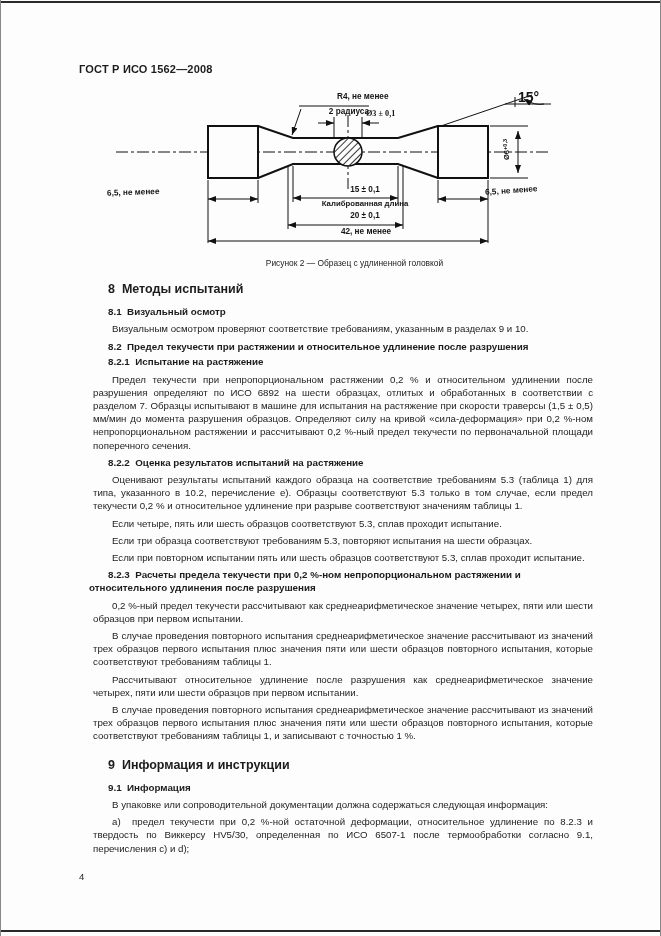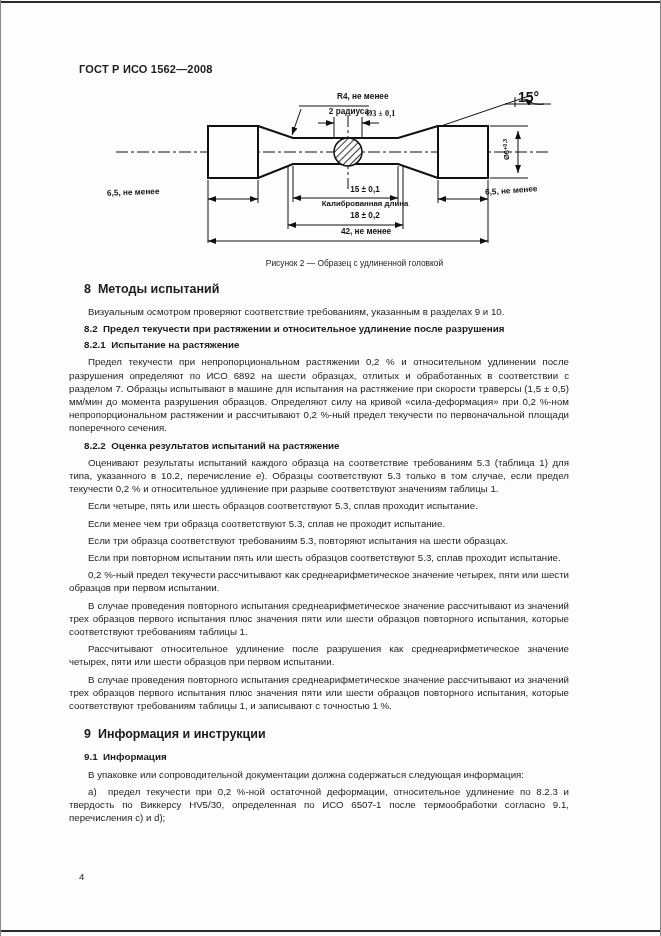--- a/index.html
+++ b/index.html
@@ -24,21 +24,21 @@
   .lbl.d6 sup{font-size:5.6px;vertical-align:2px;}
   .lbl.g65l{left:-4px;top:102px;width:94px;transform:rotate(-2deg);}
   .lbl.g65r{left:374px;top:100px;width:82px;transform:rotate(-4deg);}
   .lbl.l15{left:184px;top:100px;width:100px;}
   .lbl.kal{left:172px;top:114px;width:124px;font-size:7.8px;}
   .lbl.l18{left:184px;top:126px;width:100px;}
   .lbl.l42{left:180px;top:142px;width:110px;}
   .cap{position:absolute;left:0;right:0;top:258px;text-align:center;font-size:8.4px;color:#222;margin-left:48px;}
 
   
-  .body{position:absolute;left:64px;top:283px;width:508px;font-size:9.7px;
+  .body{position:absolute;left:88px;top:283px;width:508px;font-size:9.7px;
         line-height:13.2px;text-align:justify;color:#1c1c1c;}
   .h1{font-size:12.5px;font-weight:bold;text-indent:19px;margin:0 0 9px 0;text-align:left;}
   .h1.sp{margin-top:16px;}
   .h2{font-size:9.8px;font-weight:bold;text-indent:19px;margin:2.5px 0;text-align:left;}
   .p{margin:4px;text-indent:19px;}
   .pgnum{position:absolute;left:78px;top:871px;font-size:9.5px;}
 </style>
 </head>
 <body>
 
@@ -108,37 +108,38 @@
     </svg>
     <div class="lbl r4a">R4, не менее</div>
     <div class="lbl r4b">2 радиуса</div>
     <div class="lbl d3">Ø3 ± 0,1</div>
     <div class="lbl ang">15°</div>
     <div class="lbl d6"><span>Ø6</span><sup>+0,3</sup></div>
     <div class="lbl g65l">6,5, не менее</div>
     <div class="lbl g65r">6,5, не менее</div>
     <div class="lbl c l15">15 ± 0,1</div>
     <div class="lbl c kal">Калиброванная длина</div>
-    <div class="lbl c l18">18 ± 0,2</div>
+    <div class="lbl c l18">20 ± 0,1</div>
     <div class="lbl c l42">42, не менее</div>
   </div>
   <div class="cap">Рисунок 2 — Образец с удлиненной головкой</div>
 
   <div class="body">
     <div class="h1">8&nbsp;&nbsp;Методы испытаний</div>
+    <div class="h2">8.1&nbsp;&nbsp;Визуальный осмотр</div>
     <div class="p">Визуальным осмотром проверяют соответствие требованиям, указанным в разделах 9 и 10.</div>
     <div class="h2">8.2&nbsp;&nbsp;Предел текучести при растяжении и относительное удлинение после разрушения</div>
     <div class="h2">8.2.1&nbsp;&nbsp;Испытание на растяжение</div>
     <div class="p">Предел текучести при непропорциональном растяжении 0,2 % и относительном удлинении после разрушения определяют по ИСО 6892 на шести образцах, отлитых и обработанных в соответствии с разделом 7. Образцы испытывают в машине для испытания на растяжение при скорости траверсы (1,5 ± 0,5) мм/мин до момента разрушения образцов. Определяют силу на кривой «сила-деформация» при 0,2 %-ном непропорциональном растяжении и рассчитывают 0,2 %-ный предел текучести по первоначальной площади поперечного сечения.</div>
     <div class="h2">8.2.2&nbsp;&nbsp;Оценка результатов испытаний на растяжение</div>
     <div class="p">Оценивают результаты испытаний каждого образца на соответствие требованиям 5.3 (таблица 1) для типа, указанного в 10.2, перечисление е). Образцы соответствуют 5.3 только в том случае, если предел текучести 0,2 % и относительное удлинение при разрыве соответствуют значениям таблицы 1.</div>
     <div class="p">Если четыре, пять или шесть образцов соответствуют 5.3, сплав проходит испытание.</div>
-    <div class="p">Если менее чем три образца соответствуют 5.3, сплав не проходит испытание.</div>
     <div class="p">Если три образца соответствуют требованиям 5.3, повторяют испытания на шести образцах.</div>
     <div class="p">Если при повторном испытании пять или шесть образцов соответствуют 5.3, сплав проходит испытание.</div>
+    <div class="h2">8.2.3&nbsp;&nbsp;Расчеты предела текучести при 0,2 %-ном непропорциональном растяжении и относительного удлинения после разрушения</div>
     <div class="p">0,2 %-ный предел текучести рассчитывают как среднеарифметическое значение четырех, пяти или шести образцов при первом испытании.</div>
     <div class="p">В случае проведения повторного испытания среднеарифметическое значение рассчитывают из значений трех образцов первого испытания плюс значения пяти или шести образцов повторного испытания, которые соответствуют требованиям таблицы 1.</div>
     <div class="p">Рассчитывают относительное удлинение после разрушения как среднеарифметическое значение четырех, пяти или шести образцов при первом испытании.</div>
     <div class="p">В случае проведения повторного испытания среднеарифметическое значение рассчитывают из значений трех образцов первого испытания плюс значения пяти или шести образцов повторного испытания, которые соответствуют требованиям таблицы 1, и записывают с точностью 1 %.</div>
     <div class="h1 sp">9&nbsp;&nbsp;Информация и инструкции</div>
     <div class="h2">9.1&nbsp;&nbsp;Информация</div>
     <div class="p">В упаковке или сопроводительной документации должна содержаться следующая информация:</div>
     <div class="p">а)&nbsp;&nbsp;предел текучести при 0,2 %-ной остаточной деформации, относительное удлинение по 8.2.3 и твердость по Виккерсу HV5/30, определенная по ИСО 6507-1 после термообработки согласно 9.1, перечисления c) и d);</div>
   </div>
 

